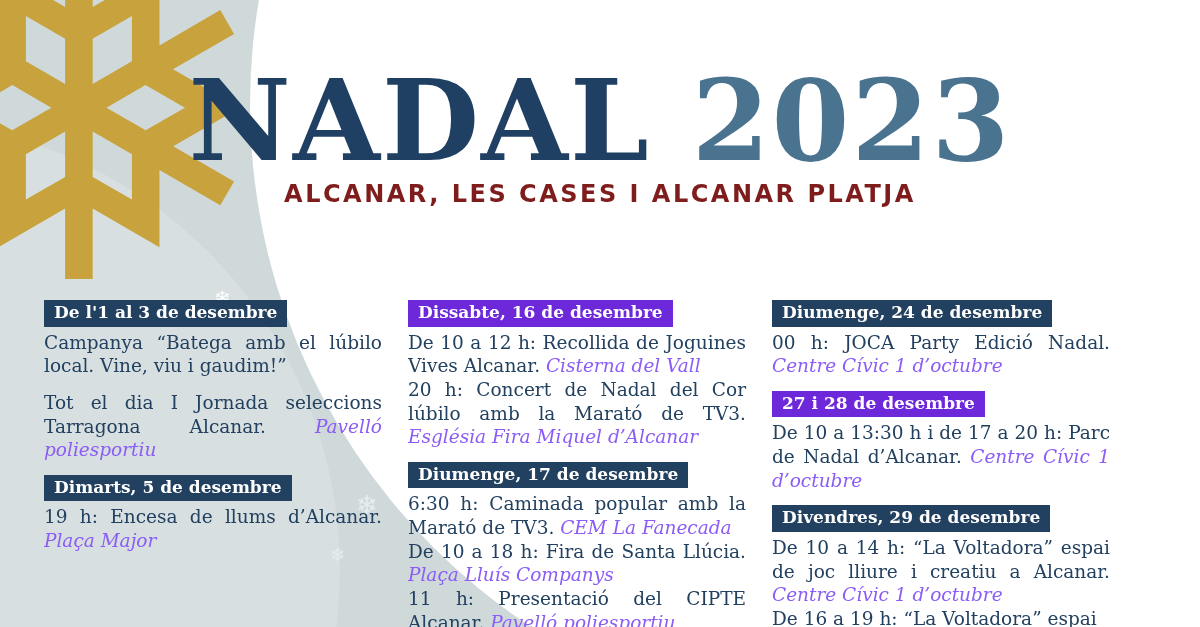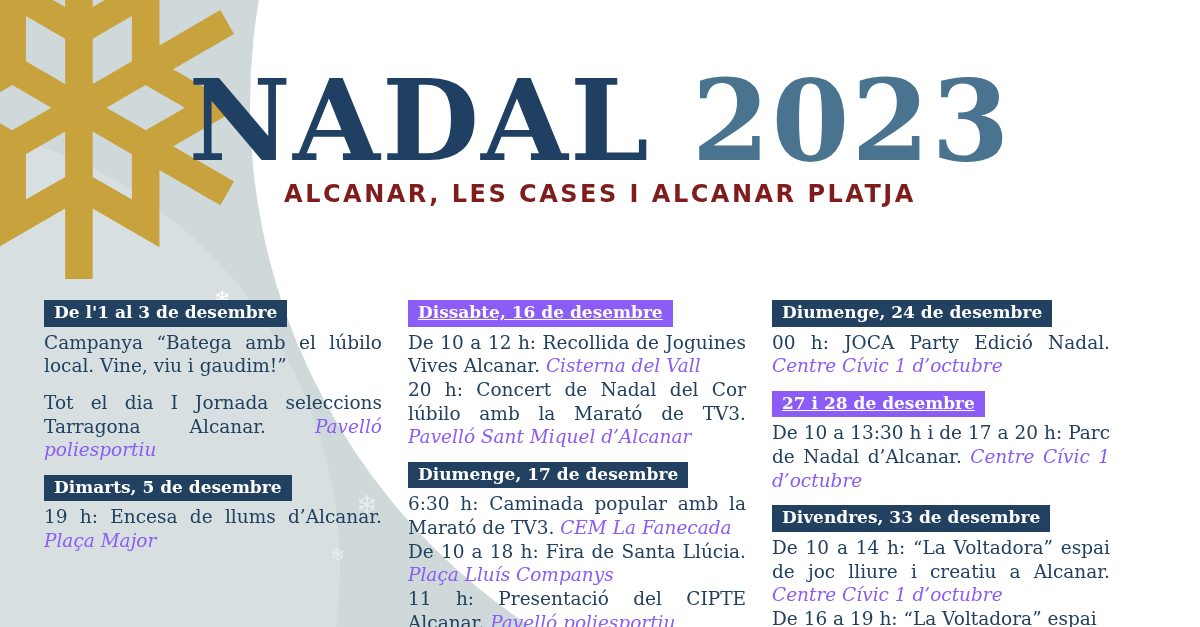--- a/index.html
+++ b/index.html
@@ -133,21 +133,21 @@
     display: inline-block;
     padding: 3px 10px 4px 10px;
     font-family: "DejaVu Serif", serif;
     font-weight: bold;
     font-size: 17px;
     color: #ffffff;
     line-height: 1.15;
     margin-bottom: 4px;
   }
   .head-navy { background: #22405f; }
-  .head-gold { background: #8b5cf6; text-decoration: underline; }
+  .head-gold { background: #6d28d9; }
 
   .entry-body {
     font-family: "DejaVu Serif", serif;
     font-size: 18.5px;
     line-height: 1.28;
     color: #22405f;
     text-align: justify;
     padding-right: 4px;
   }
   .entry-body .loc {
@@ -205,21 +205,21 @@
     </div>
 
     <div class="column">
 
       <div class="entry">
         <div class="entry-head head-gold">Dissabte, 16 de desembre</div>
         <div class="entry-body">
           <span>De 10 a 12 h: Recollida de Joguines Vives Alcanar. </span><span class="loc">Cisterna del Vall</span>
         </div>
         <div class="entry-body">
-          <span>20 h: Concert de Nadal del Cor lúbilo amb la Marató de TV3. </span><span class="loc">Pavelló Sant Miquel d’Alcanar</span>
+          <span>20 h: Concert de Nadal del Cor lúbilo amb la Marató de TV3. </span><span class="loc">Església Fira Miquel d’Alcanar</span>
         </div>
       </div>
 
       <div class="entry">
         <div class="entry-head head-navy">Diumenge, 17 de desembre</div>
         <div class="entry-body">
           <span>6:30 h: Caminada popular amb la Marató de TV3. </span><span class="loc">CEM La Fanecada</span>
         </div>
         <div class="entry-body">
           <span>De 10 a 18 h: Fira de Santa Llúcia. </span><span class="loc">Plaça Lluís Companys</span>
@@ -241,21 +241,21 @@
       </div>
 
       <div class="entry">
         <div class="entry-head head-gold">27 i 28 de desembre</div>
         <div class="entry-body">
           <span>De 10 a 13:30 h i de 17 a 20 h: Parc de Nadal d’Alcanar. </span><span class="loc">Centre Cívic 1 d’octubre</span>
         </div>
       </div>
 
       <div class="entry">
-        <div class="entry-head head-navy">Divendres, 33 de desembre</div>
+        <div class="entry-head head-navy">Divendres, 29 de desembre</div>
         <div class="entry-body">
           <span>De 10 a 14 h: “La Voltadora” espai de joc lliure i creatiu a Alcanar. </span><span class="loc">Centre Cívic 1 d’octubre</span>
         </div>
         <div class="entry-body">
           <span>De 16 a 19 h: “La Voltadora” espai</span>
         </div>
       </div>
 
     </div>
 

